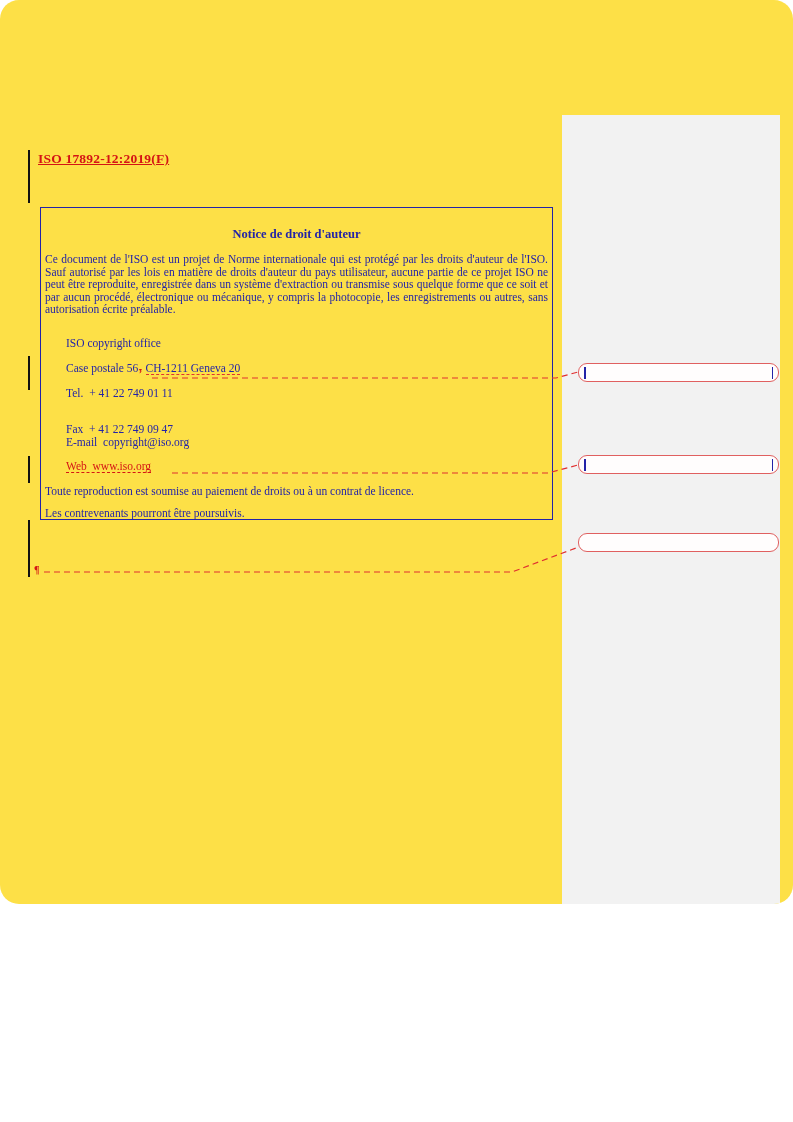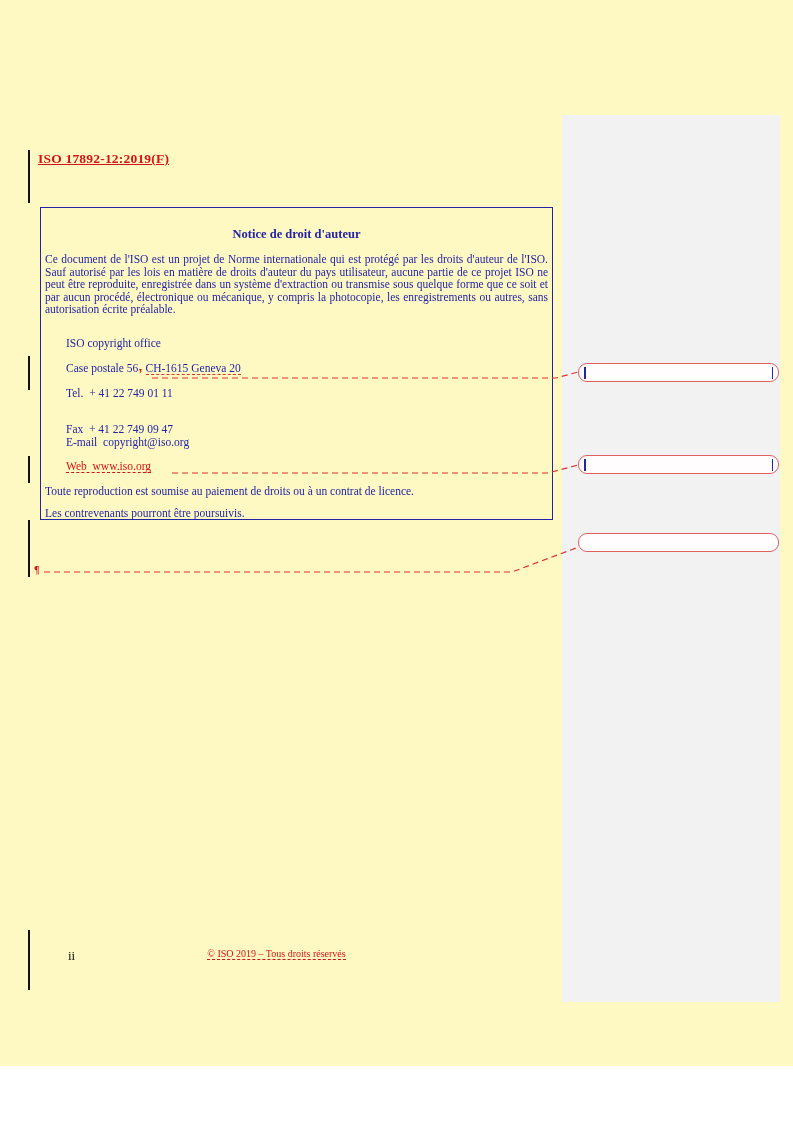--- a/index.html
+++ b/index.html
@@ -1,23 +1,24 @@
 <!DOCTYPE html>
 <html><head>
 <meta charset="utf-8">
 <style>
   * { margin: 0; padding: 0; box-sizing: border-box; }
   html, body { background: #ffffff; }
   body { font-family: "Liberation Serif", "DejaVu Serif", serif; }
   .page {
     position: relative;
     width: 793px;
-    height: 1066px;
-    background: #fef9c3;
+    height: 904px;
+    background: #fde047;
     overflow: hidden;
+    border-radius: 19px;
   }
   .markup-area {
     position: absolute;
     left: 562px; top: 115px;
     width: 218px; height: 887px;
     background: #f2f2f2;
   }
   .doc-header {
     position: absolute;
     left: 38px; top: 151px;
@@ -147,21 +148,21 @@
   <div class="change-bar" style="top:456px;height:27px;"></div>
   <div class="change-bar" style="top:520px;height:57px;"></div>
   <div class="change-bar" style="top:930px;height:60px;"></div>
 
   <div class="notice-box">
     <div class="notice-title">Notice de droit d'auteur</div>
     <div class="notice-p" style="margin-top:13px;">Ce document de l'ISO est un projet de Norme internationale qui est protégé par les droits d'auteur de l'ISO. Sauf autorisé par les lois en matière de droits d'auteur du pays utilisateur, aucune partie de ce projet ISO ne peut être reproduite, enregistrée dans un système d'extraction ou transmise sous quelque forme que ce soit et par aucun procédé, électronique ou mécanique, y compris la photocopie, les enregistrements ou autres, sans autorisation écrite préalable.</div>
 
     <div class="contact-line" style="top:129px;">ISO copyright office</div>
 
-    <div class="contact-line" style="top:154px;"><span>Case postale 56</span><span class="del-anchor">,</span> <span class="chg-underline">CH-1615 Geneva 20</span></div>
+    <div class="contact-line" style="top:154px;"><span>Case postale 56</span><span class="del-anchor">,</span> <span class="chg-underline">CH-1211 Geneva 20</span></div>
 
     <div class="contact-line" style="top:179px;">Tel.  + 41 22 749 01 11</div>
     <div class="contact-line" style="top:203px;margin-top:12px;">Fax  + 41 22 749 09 47</div>
     <div class="contact-line" style="top:228px;">E-mail  copyright@iso.org</div>
 
     <div class="contact-line" style="top:252px;"><span class="ins-red">Web  www.iso.org</span></div>
 
     <div class="flush-line" style="top:277px;">Toute reproduction est soumise au paiement de droits ou à un contrat de licence.</div>
     <div class="flush-line" style="top:299px;">Les contrevenants pourront être poursuivis.</div>
   </div>

